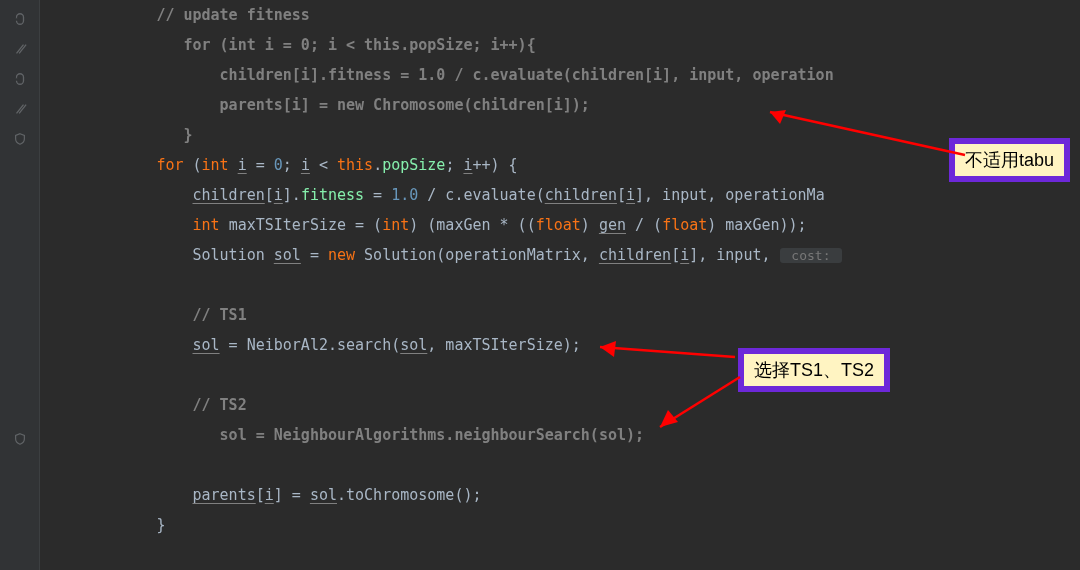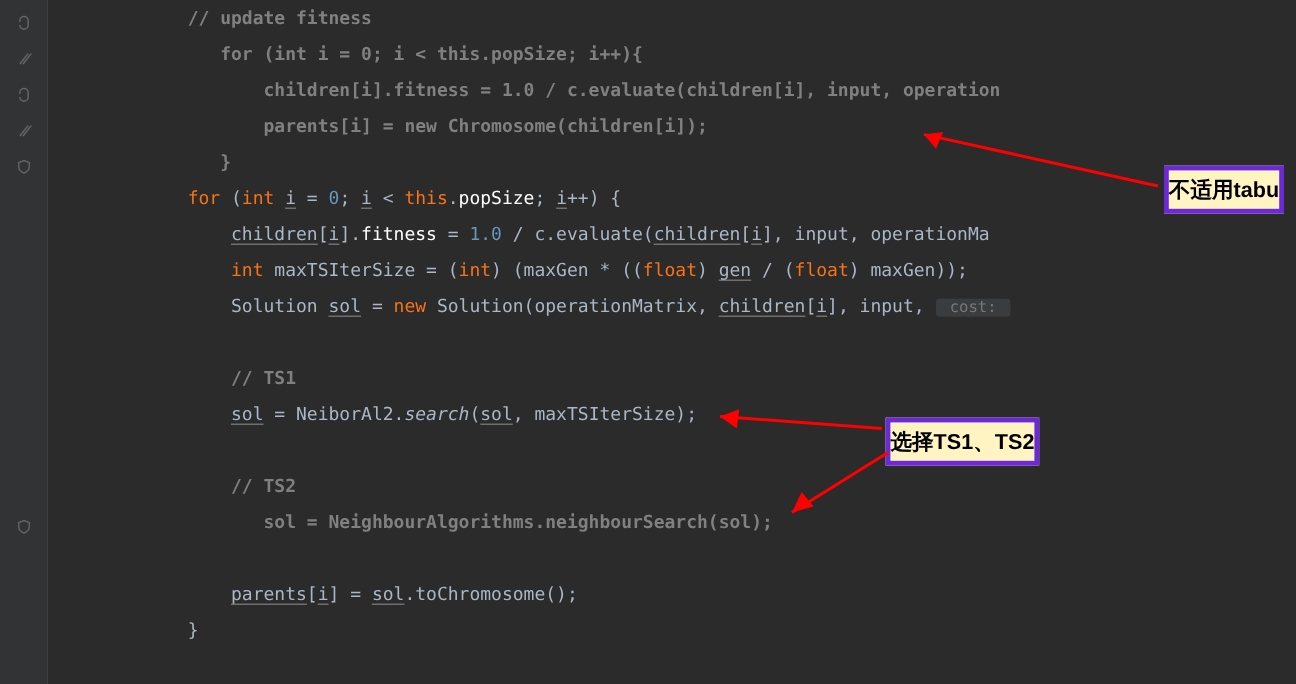--- a/index.html
+++ b/index.html
@@ -45,34 +45,34 @@
   .line {
     height: 30px;
     padding-left: 8px;
     color: #808080;
   }
   
   .tok-comment { color: #808080; font-weight: bold; }
   .tok-kw      { color: #f97316; }
   .tok-default { color: #a9b7c6; }
   .tok-num     { color: #6897bb; }
-  .tok-field   { color: #ffffff; }
-  .tok-italic  { font-style: italic; }
+  .tok-field   { color: #86efac; }
+  .tok-italic  { }
   .underline   { text-decoration: underline; text-decoration-color: #808080; text-underline-offset: 3px; }
   .tok-hint    { background: #3a3d3f; color:#787878; padding:0 4px; border-radius:3px; font-size:13px; }
 
   
   .callout {
     position: absolute;
     background: #fff4c2;
-    border: 4px solid #6d28d9;
-    padding: 4px 0;
+    border: 6px solid #6d28d9;
+    padding: 4px 10px;
     font-family: "Arial","Helvetica",sans-serif;
     font-size: 18px;
-    font-weight: 700;
+    font-weight: 400;
     color: #000;
     white-space: nowrap;
   }
   .arrow {
     position: absolute;
     overflow: visible;
   }
   .arrow line { stroke: #ff0000; stroke-width: 2.5; }
   .arrow polygon { fill: #ff0000; }
 </style>

